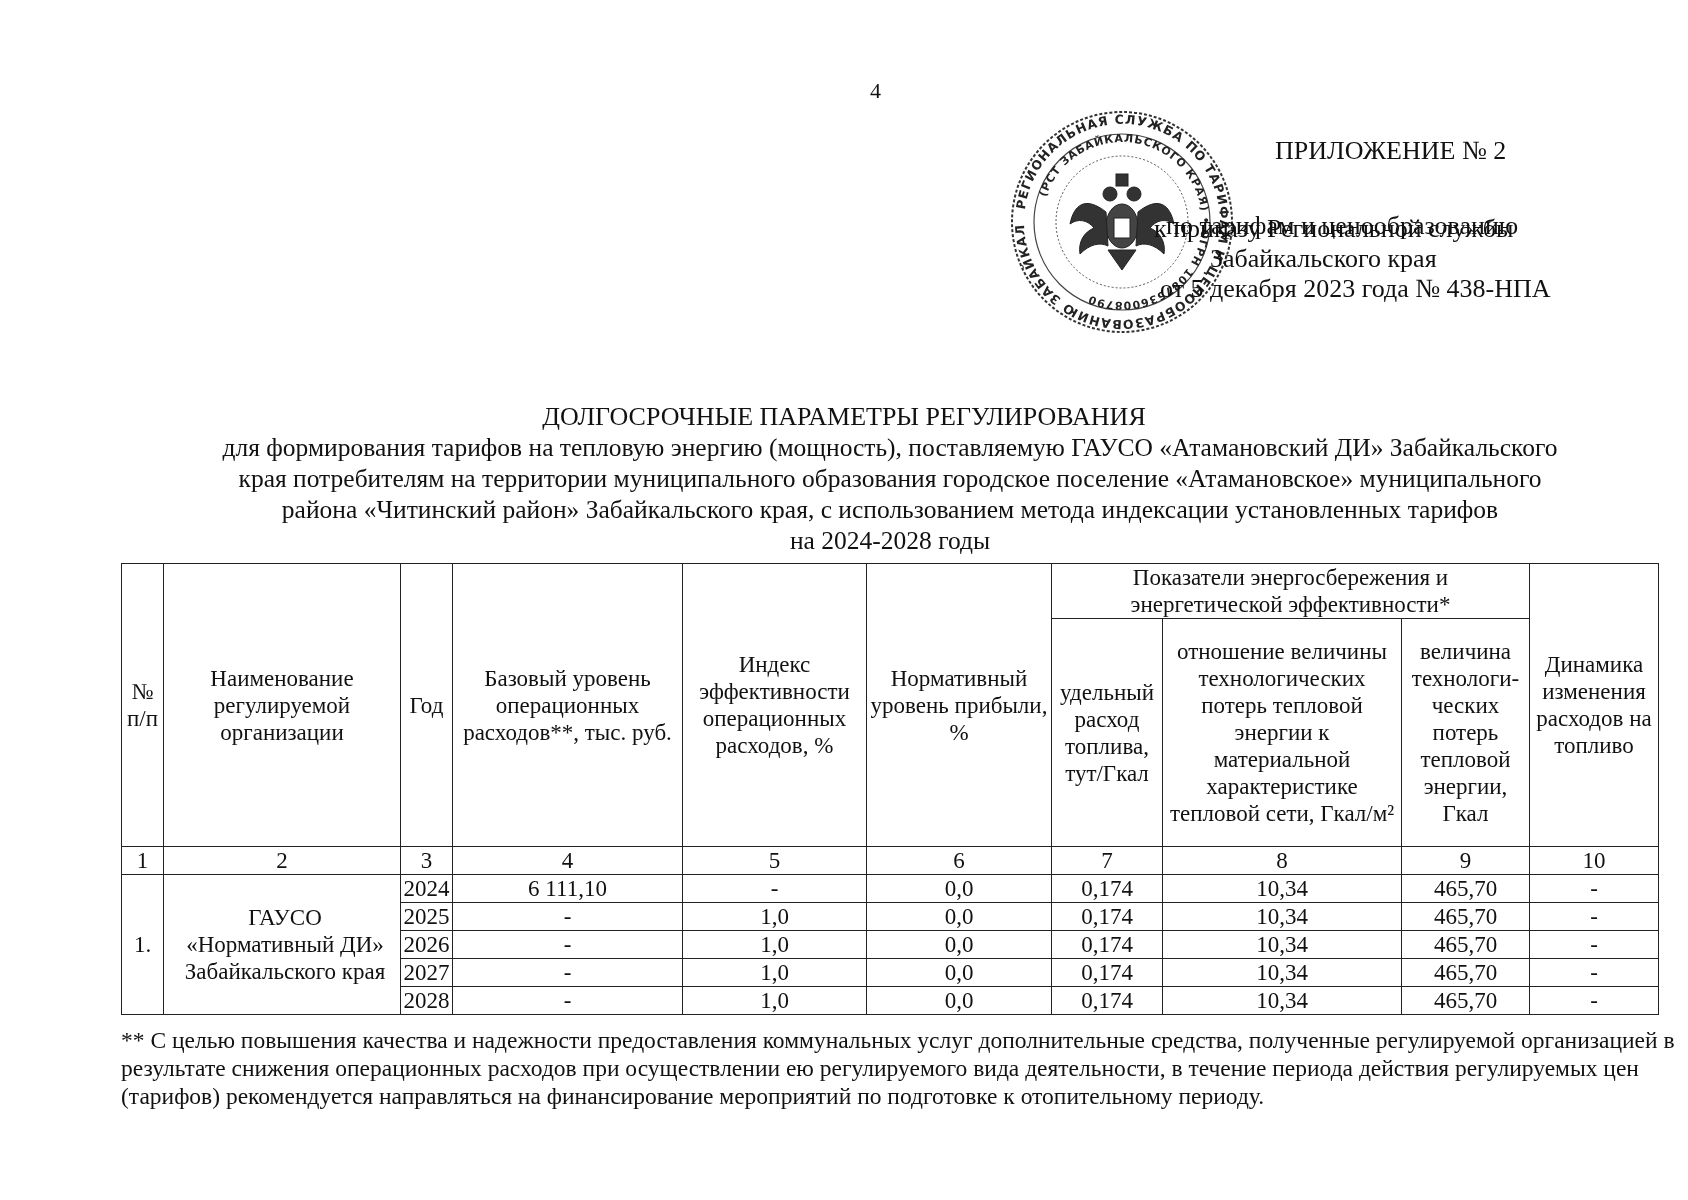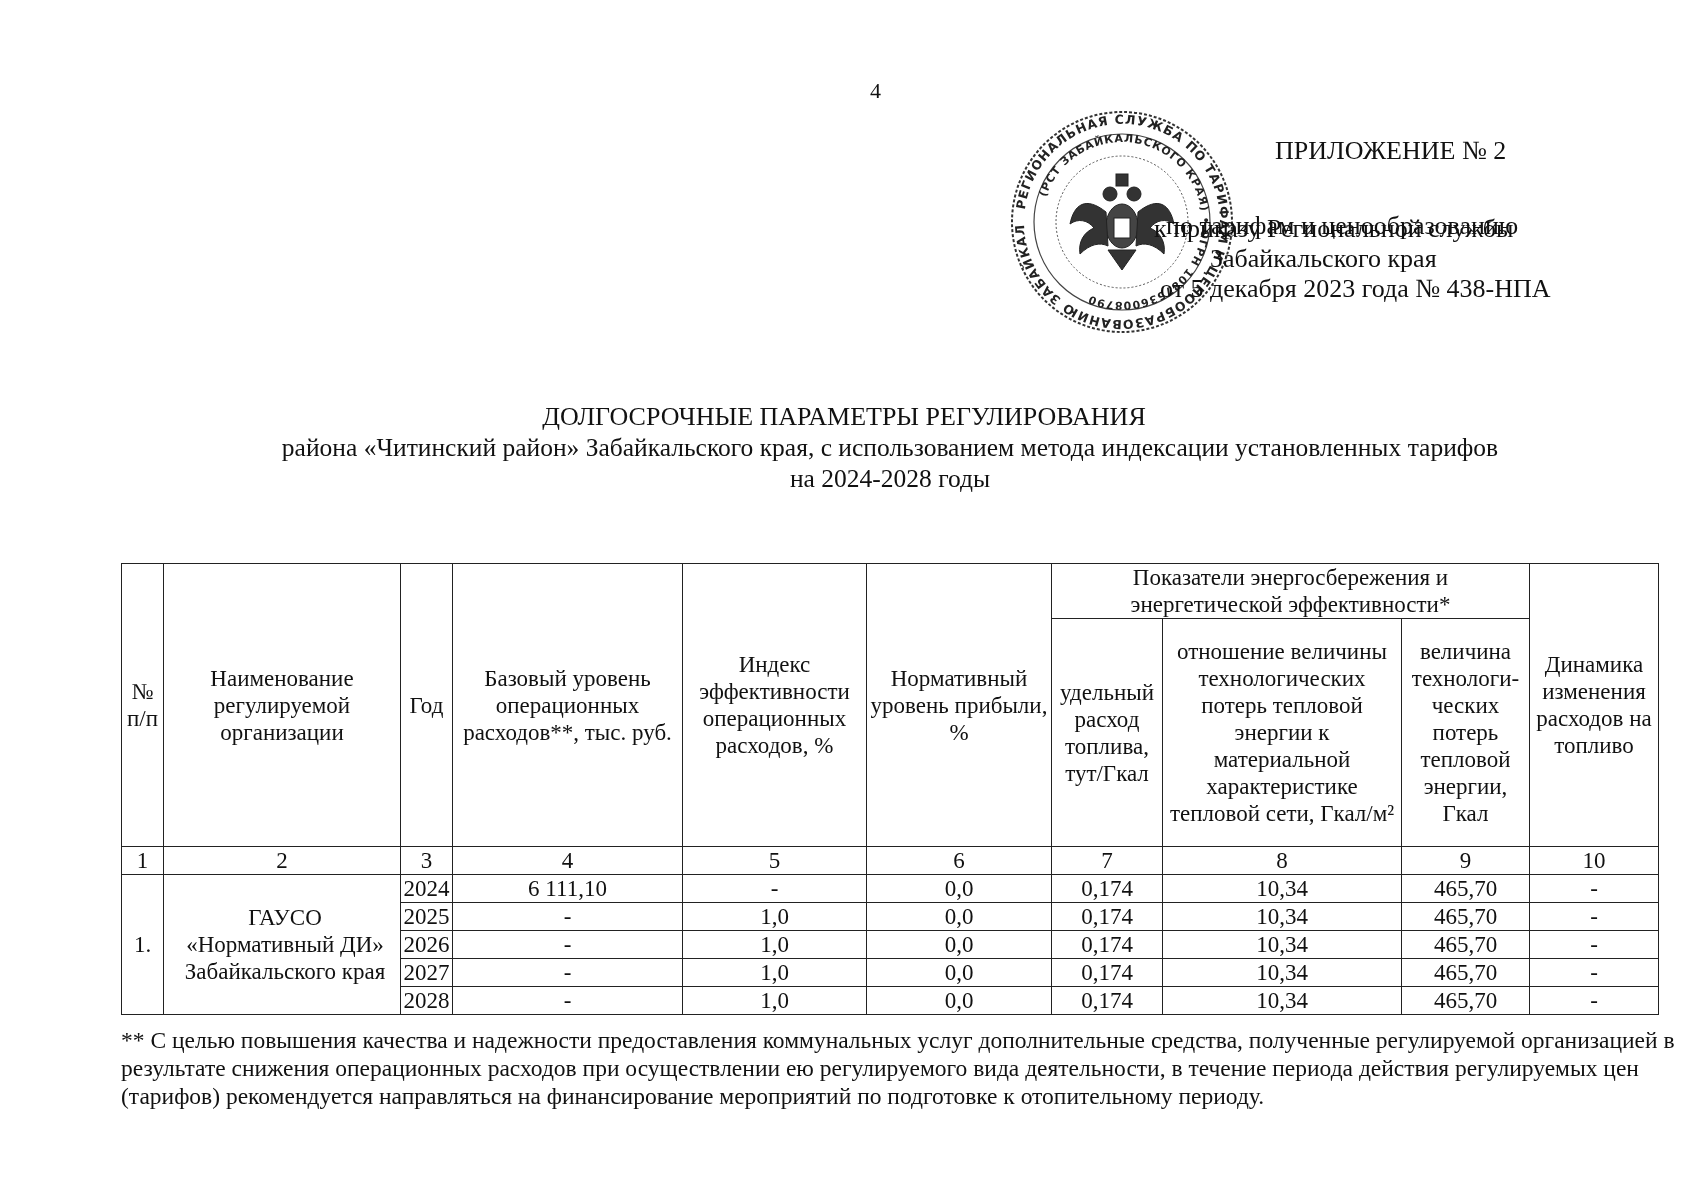--- a/index.html
+++ b/index.html
@@ -58,20 +58,22 @@
 <div class="appendix">
   <div class="title">ПРИЛОЖЕНИЕ № 2</div>
   <div class="line" style="left:-36px; top:42px;margin-top:36px;">к приказу Региональной службы</div>
   <div class="line" style="left:-24px; top:75px;">по тарифам и ценообразованию</div>
   <div class="line" style="left:20px; top:108px;">Забайкальского края</div>
   <div class="line" style="left:-30px; top:138px;">от 5 декабря 2023 года № 438-НПА</div>
 </div>
 
 <div class="doc-title">ДОЛГОСРОЧНЫЕ ПАРАМЕТРЫ РЕГУЛИРОВАНИЯ</div>
 <div class="doc-subtitle">
+  <div>для формирования тарифов на тепловую энергию (мощность), поставляемую ГАУСО «Атамановский ДИ» Забайкальского</div>
+  <div>края потребителям на территории муниципального образования городское поселение «Атамановское» муниципального</div>
   <div>района «Читинский район» Забайкальского края, с использованием метода индексации установленных тарифов</div>
   <div>на 2024-2028 годы</div>
 </div>
 
 <table class="params">
   <colgroup>
     <col style="width:42px">
       <col style="width:237px">
       <col style="width:52px">
       <col style="width:230px">

